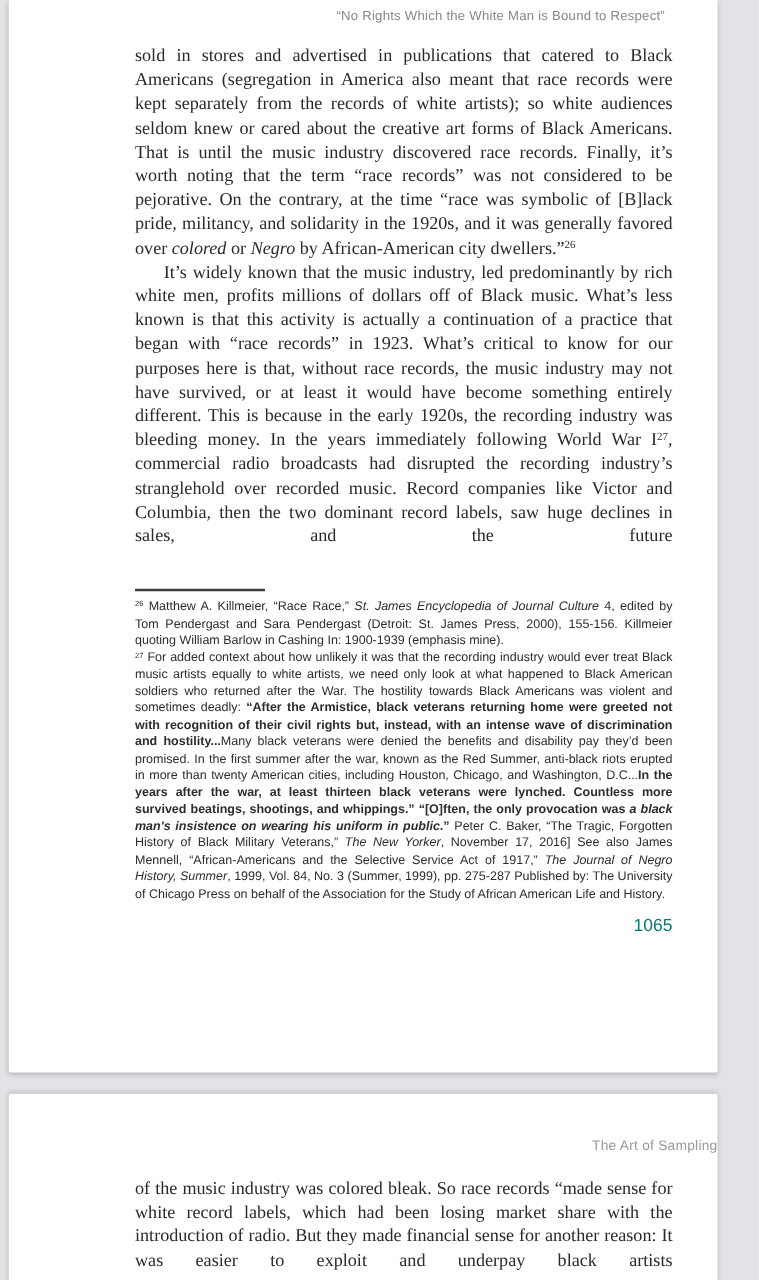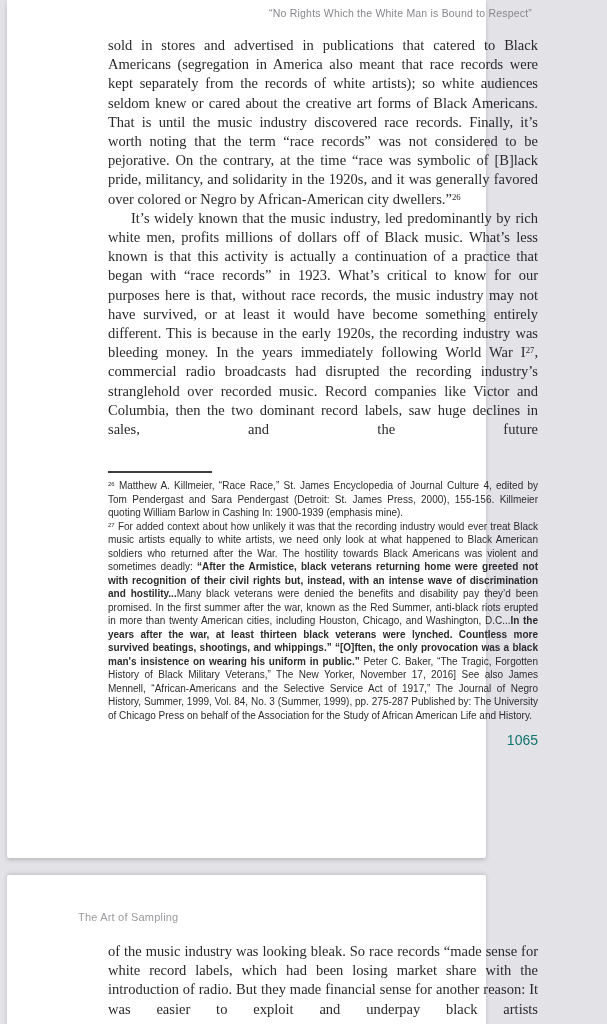--- a/index.html
+++ b/index.html
@@ -4,21 +4,21 @@
 <style>
   html,body{margin:0;padding:0;}
   body{
     width:607px;height:1024px;
     background:#e3e2e7;
     position:relative;
     overflow:hidden;
     font-family:"Liberation Serif","DejaVu Serif",serif;
   }
   .page{
-    position:absolute;left:7px;width:479px;background:#ffffff;
+    position:absolute;left:7px;width:567px;background:#ffffff;
     box-sizing:border-box;
   }
   .page-1{
     top:0;height:858px;
     border-radius:0 0 2px 2px;
     box-shadow:0 2px 4px rgba(0,0,0,0.18);
     padding:7px 48px 0 101px;
   }
   .page-2{
     top:875px;height:200px;
@@ -29,20 +29,21 @@
     font-family:"Liberation Sans","DejaVu Sans",sans-serif;
     font-size:10.5px;letter-spacing:0.2px;
     color:#87878c;text-align:right;
     width:430px;padding-right:6px;box-sizing:border-box;
   }
   .running-header-left{
     font-family:"Liberation Sans","DejaVu Sans",sans-serif;
     font-size:11px;letter-spacing:0.2px;
     color:#9a9a9e;
     padding:36px 0 0 71px;
+    text-align:right;
   }
   .body-text{
     width:430px;
     margin-top:17px;
     font-size:14.5px;line-height:19.2px;
     color:#29292b;
     text-align:justify;
   }
   .page-2 .body-text{
     margin:19px 0 0 101px;
@@ -62,21 +63,21 @@
     color:#2c2c2e;
     text-align:justify;
   }
   .page-number{
     width:430px;
     margin-top:10px;
     font-family:"Liberation Sans","DejaVu Sans",sans-serif;
     font-size:14px;color:#0f766e;
     text-align:right;
   }
-  .it{}
+  .it{font-style:italic;}
   .bd{font-weight:bold;}
   .sup{font-size:0.6em;vertical-align:0.5em;line-height:0;}
 </style>
 </head>
 <body>
 
 <div class="page page-1">
   <div class="running-header-right">“No Rights Which the White Man is Bound to Respect”</div>
   <div class="body-text">
       <div class="para"><span>sold in stores and advertised in publications that catered to Black Americans (segregation in America also meant that race records were kept separately from the records of white artists); so white audiences seldom knew or cared about the creative art forms of Black Americans.  That is until the music industry discovered race records. Finally, it’s worth noting that the term “race records” was not considered to be pejorative.  On the contrary, at the time “race was symbolic of [B]lack pride, militancy, and solidarity in the 1920s, and it was generally favored over </span><span class="it">colored</span><span> or </span><span class="it">Negro</span><span> by African-American city dwellers.”</span><span class="sup">26</span></div>
@@ -86,15 +87,15 @@
   <div class="footnotes">
       <div class="para"><span class="sup">26</span><span> Matthew A. Killmeier, “Race Race,” </span><span class="it">St. James Encyclopedia of Journal Culture</span><span> 4, edited by Tom Pendergast and Sara Pendergast (Detroit: St. James Press, 2000), 155-156. Killmeier quoting William Barlow in Cashing In: 1900-1939 (emphasis mine).</span></div>
       <div class="para"><span class="sup">27</span><span> For added context about how unlikely it was that the recording industry would ever treat Black music artists equally to white artists, we need only look at what happened to Black American soldiers who returned after the War.  The hostility towards Black Americans was violent and sometimes deadly: </span><span class="bd">“After the Armistice, black veterans returning home were greeted not with recognition of their civil rights but, instead, with an intense wave of discrimination and hostility...</span><span>Many black veterans were denied the benefits and disability pay they’d been promised. In the first summer after the war, known as the Red Summer, anti-black riots erupted in more than twenty American cities, including Houston, Chicago, and Washington, D.C...</span><span class="bd">In the years after the war, at least thirteen black veterans were lynched. Countless more survived beatings, shootings, and whippings.” “[O]ften, the only provocation was </span><span class="it bd">a black man's insistence on wearing his uniform in public</span><span class="bd">.”</span><span> Peter C. Baker, “The Tragic, Forgotten History of Black Military Veterans,” </span><span class="it">The New Yorker</span><span>, November 17, 2016] See also James Mennell, “African-Americans and the Selective Service Act of 1917,” </span><span class="it">The Journal of Negro History, Summer</span><span>, 1999, Vol. 84, No. 3 (Summer, 1999), pp. 275-287 Published by: The University of Chicago Press on behalf of the Association for the Study of African American Life and History.</span></div>
     </div>
   <div class="page-number">1065</div>
 </div>
 
 <div class="page page-2">
   <div class="running-header-left">The Art of Sampling</div>
   <div class="body-text">
-      <div class="para flush"><span>of the music industry was looking bleak.  So race records “made sense for white record labels, which had been losing market share with the introduction of radio. But they made financial sense for another reason: It was easier to exploit and underpay black artists</span></div>
+      <div class="para flush"><span>of the music industry was colored bleak.  So race records “made sense for white record labels, which had been losing market share with the introduction of radio. But they made financial sense for another reason: It was easier to exploit and underpay black artists</span></div>
     </div>
 </div>
 
 </body></html>

